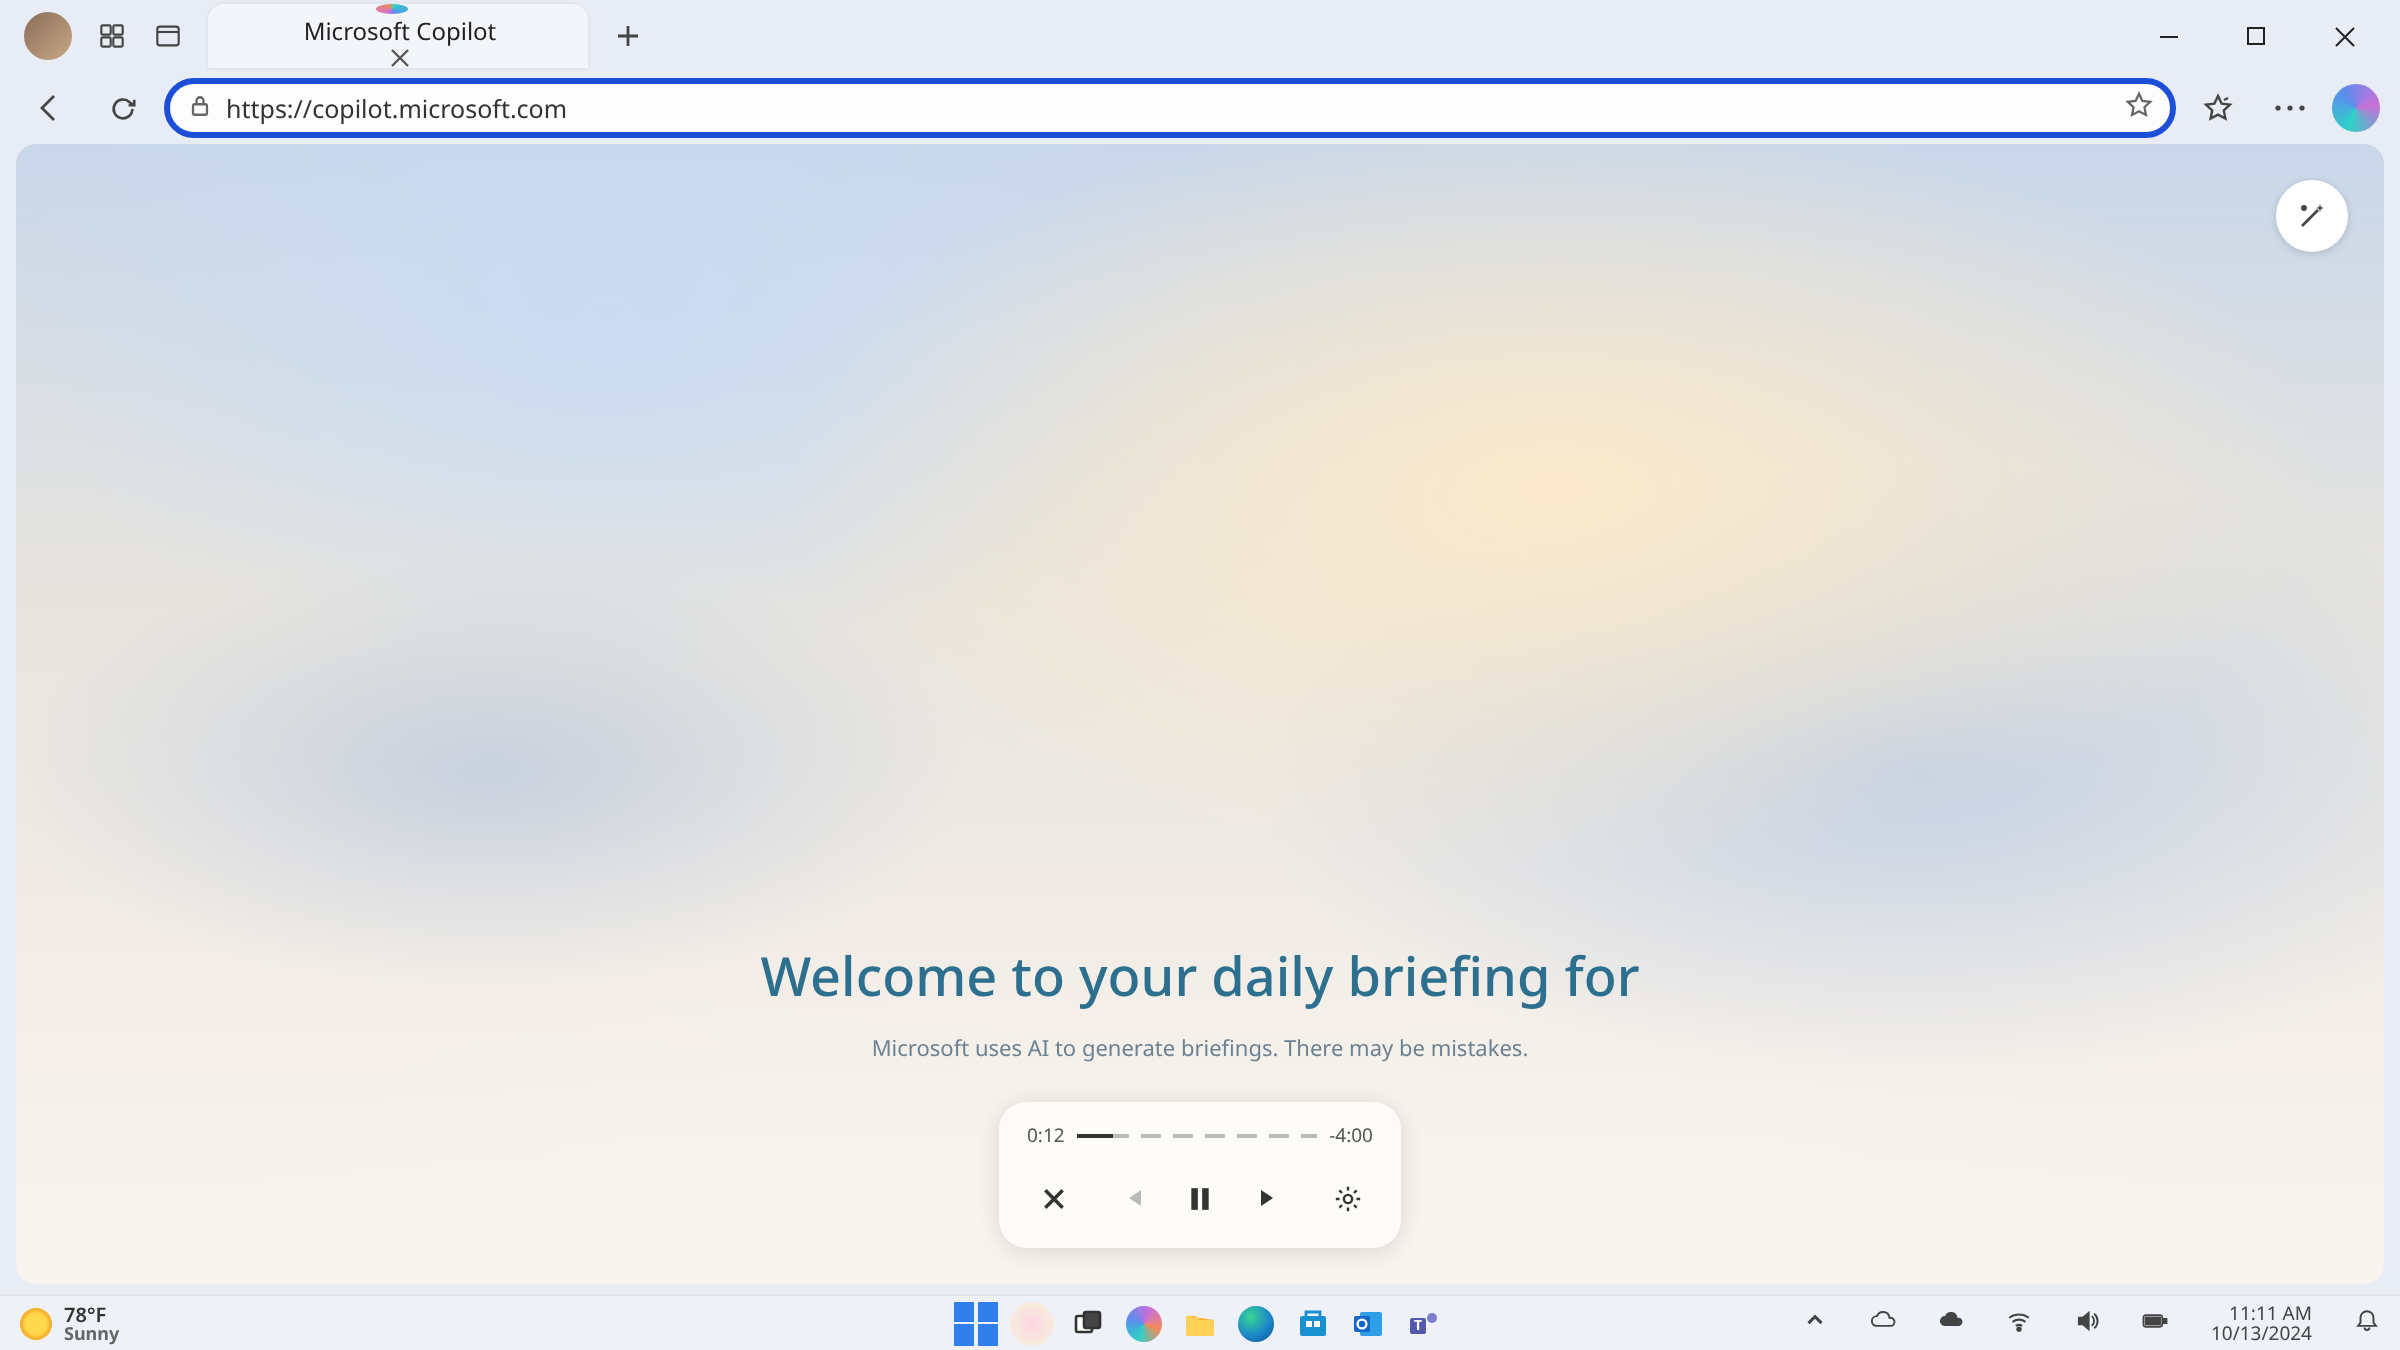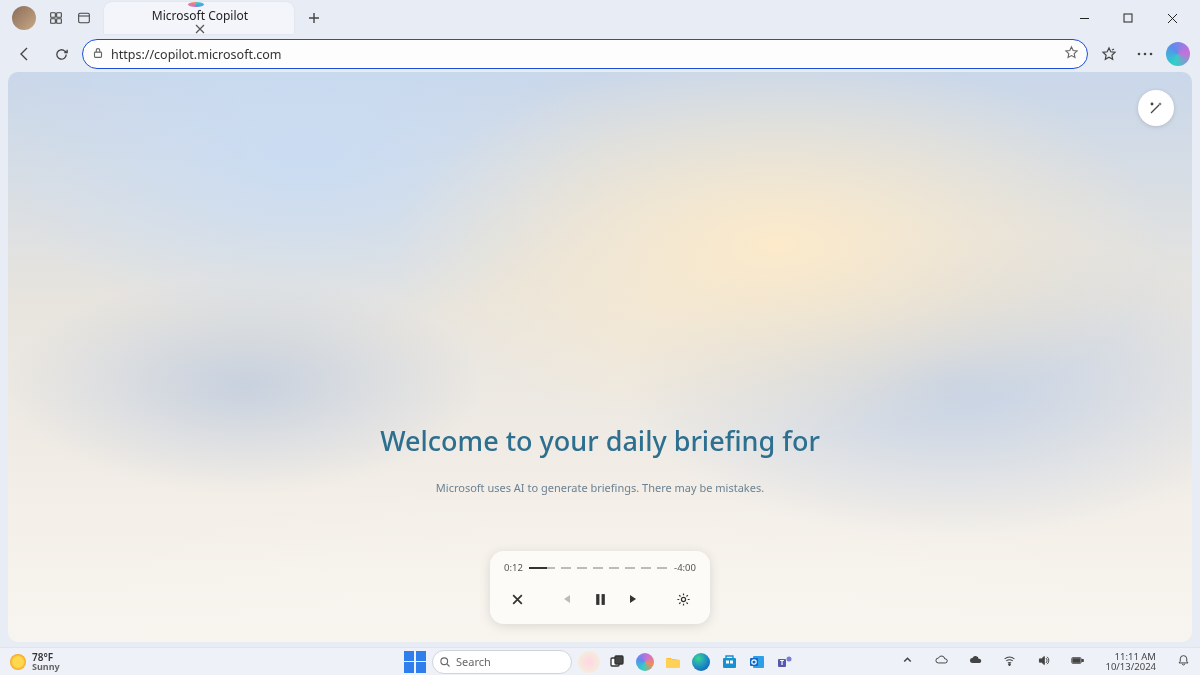--- a/index.html
+++ b/index.html
@@ -14,43 +14,43 @@
 .tab-ico { width:16px; height:16px; border-radius:50%; background:conic-gradient(from 45deg,#2dd1c6,#5a8dee,#c96fd9,#f28b5a,#2dd1c6); margin-right:8px; }
 .tab-title { font-size:12px; color:#222; flex:1; }
 .tab-close { width:20px; height:20px; display:flex; align-items:center; justify-content:center; color:#555; }
 .new-tab { width:28px; height:28px; display:flex; align-items:center; justify-content:center; color:#444; margin-left:6px; }
 .win-ctrls { margin-left:auto; display:flex; }
 .win-btn { width:44px; height:36px; display:flex; align-items:center; justify-content:center; color:#222; }
 
 
 .toolbar { height:36px; display:flex; align-items:center; padding:0 10px; gap:6px; }
 .nav-btn { width:30px; height:30px; display:flex; align-items:center; justify-content:center; color:#444; border-radius:4px; }
-.addr { flex:1; height:30px; background:#fdfdfe; border:1px solid #1d4ed8; border-radius:15px; display:flex; align-items:center; padding:0 8px; }
+.addr { flex:1; height:30px; background:#fdfdfe; border:3px solid #1d4ed8; border-radius:15px; display:flex; align-items:center; padding:0 8px; }
 .addr .lock { color:#666; margin-right:6px; }
 .addr-text { font-size:12.5px; color:#333; flex:1; }
 .addr-star { color:#666; }
 .copilot-ico { width:24px; height:24px; border-radius:50%; background:conic-gradient(from 200deg,#2dd1c6,#5a8dee,#c96fd9,#2dd1c6); }
 
 
 .viewport { position:absolute; top:72px; left:8px; right:8px; bottom:33px; border-radius:10px; overflow:hidden;
   background:
     radial-gradient(ellipse 700px 350px at 65% 30%, rgba(255,235,200,.9), transparent 55%),
     radial-gradient(ellipse 500px 300px at 25% 15%, rgba(200,220,245,.85), transparent 60%),
     radial-gradient(ellipse 600px 280px at 80% 55%, rgba(180,200,230,.7), transparent 55%),
     radial-gradient(ellipse 400px 180px at 20% 55%, rgba(170,190,220,.55), transparent 60%),
     radial-gradient(ellipse 900px 300px at 50% 105%, rgba(248,244,238,1), transparent 65%),
     linear-gradient(180deg,#c9d7ea 0%, #e7e4de 40%, #f3eee7 75%, #f8f5f0 100%);
 }
 .wand { position:absolute; top:18px; right:18px; width:36px; height:36px; border-radius:50%; background:#fff; box-shadow:0 1px 4px rgba(0,0,0,.15); display:flex; align-items:center; justify-content:center; color:#444; }
 .hero { position:absolute; left:0; right:0; top:352px; text-align:center; }
-.hero h1 { font-size:27px; font-weight:500; color:#2d6f8f; line-height:1.25; }
-.disclaimer { font-size:11px; color:#6b8293; margin-top:22px; }
-
-
-.player { position:absolute; left:50%; transform:translateX(-50%); bottom:18px; width:220px; background:rgba(252,251,248,.94); border-radius:14px; box-shadow:0 2px 12px rgba(0,0,0,.12); padding:10px 14px 12px; }
+.hero h1 { font-size:27px; font-weight:500; color:#2d6f8f; line-height:1.25;margin-top:47px; }
+.disclaimer { font-size:11px; color:#6b8293; margin-top:12px; }
+
+
+.player { position:absolute; left:50%; transform:translateX(-50%); bottom:18px; width:201px; background:rgba(252,251,248,.94); border-radius:14px; box-shadow:0 2px 12px rgba(0,0,0,.12); padding:10px 14px 12px; }
 .timeline { display:flex; align-items:center; gap:6px; font-size:9.5px; color:#555; }
 .track { flex:1; height:2px; background:repeating-linear-gradient(90deg,#bbb 0 10px,transparent 10px 16px); position:relative; }
 .track::before { content:""; position:absolute; left:0; top:0; height:2px; width:18px; background:#333; }
 .controls { display:flex; align-items:center; justify-content:space-between; margin-top:12px; }
 .ctrl { width:26px; height:26px; display:flex; align-items:center; justify-content:center; color:#333; }
 .ctrl.dim { color:#bbb; }
 .ctrl-group { display:flex; gap:8px; }
 
 
 .taskbar { position:absolute; bottom:0; left:0; right:0; height:28px; background:#eef1f8; display:flex; align-items:center; padding:0 10px; font-size:10px; color:#333; border-top:1px solid rgba(0,0,0,.05); }
@@ -225,27 +225,20 @@
   </div>
   <div class="tb-center">
     <div class="task-ico">
         <div class="start">
           <div></div>
           <div></div>
           <div></div>
           <div></div>
         </div>
       </div>
-    <div class="search-box">
-      <svg viewBox="0 0 16 16" fill="none" stroke="currentColor" stroke-width="1.5">
-          <circle cx="7" cy="7" r="4.5"></circle>
-          <path d="M11 11l3 3"></path>
-        </svg>
-      <span>Search</span>
-    </div>
     <div class="task-ico" style="background:radial-gradient(circle,#ffd5e5,#f2f6d8);border-radius:50%"></div>
     <div class="task-ico">
         <svg width="16" height="16" viewBox="0 0 16 16" fill="none" stroke="#333" stroke-width="1.3">
           <rect x="2" y="4" width="8" height="8" rx="1" fill="#fff"></rect>
           <rect x="6" y="2" width="8" height="8" rx="1" fill="#444"></rect>
         </svg>
       </div>
     <div class="task-ico">
         <div style="width:18px;height:18px;border-radius:50%;background:conic-gradient(from 200deg,#2dd1c6,#5a8dee,#c96fd9,#f28b5a,#2dd1c6)"></div>
       </div>

